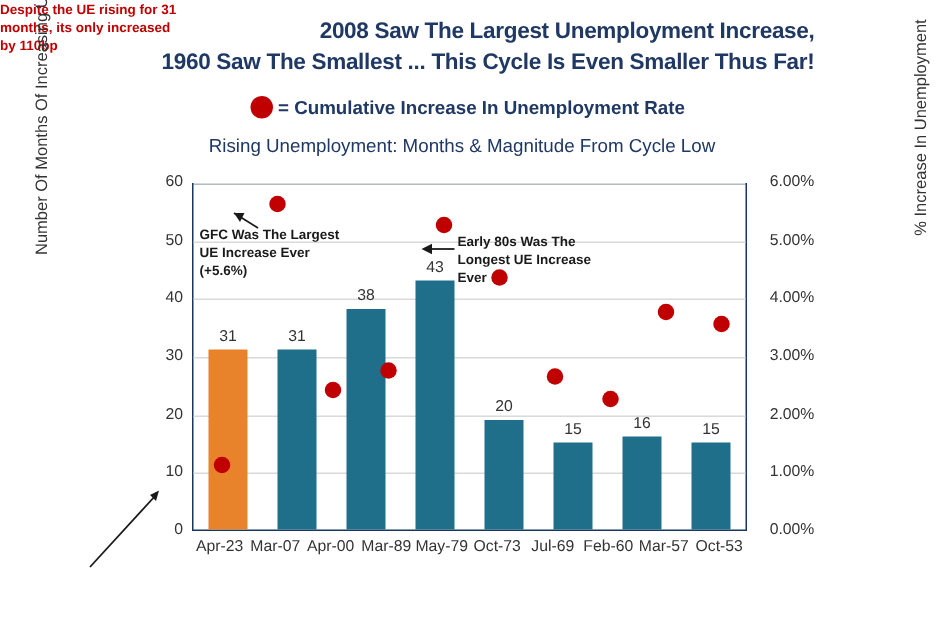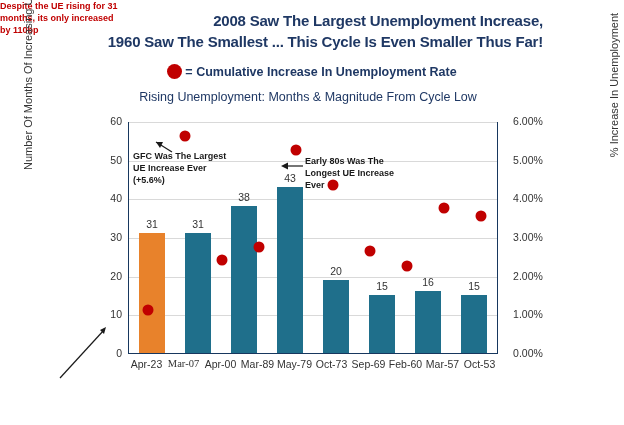--- a/index.html
+++ b/index.html
@@ -240,26 +240,26 @@
       <div class="ytick right" style="position: absolute; left: 504px; top: 347px;">0.00%</div>
       <div class="ytick right" style="position: absolute; left: 504px; top: 308.333px;">1.00%</div>
       <div class="ytick right" style="position: absolute; left: 504px; top: 269.667px;">2.00%</div>
       <div class="ytick right" style="position: absolute; left: 504px; top: 231px;">3.00%</div>
       <div class="ytick right" style="position: absolute; left: 504px; top: 192.333px;">4.00%</div>
       <div class="ytick right" style="position: absolute; left: 504px; top: 153.667px;">5.00%</div>
       <div class="ytick right" style="position: absolute; left: 504px; top: 115px;">6.00%</div>
     </div>
   <div id="xticks">
       <div class="xtick" style="left: 128px; width: 37px;">Apr-23</div>
-      <div class="xtick" style="left: 165px; width: 37px; font-family: Liberation Serif, serif;">Mar-07</div>
+      <div class="xtick" style="left: 165px; width: 37px;">Mar-07</div>
       <div class="xtick" style="left: 202px; width: 37px;">Apr-00</div>
       <div class="xtick" style="left: 239px; width: 37px;">Mar-89</div>
       <div class="xtick" style="left: 276px; width: 37px;">May-79</div>
       <div class="xtick" style="left: 313px; width: 37px;">Oct-73</div>
-      <div class="xtick" style="left: 350px; width: 37px;">Sep-69</div>
+      <div class="xtick" style="left: 350px; width: 37px;">Jul-69</div>
       <div class="xtick" style="left: 387px; width: 37px;">Feb-60</div>
       <div class="xtick" style="left: 424px; width: 37px;">Mar-57</div>
       <div class="xtick" style="left: 461px; width: 37px;">Oct-53</div>
     </div>
 
   <div id="plot">
     <div id="gridlines">
         <div class="gridline" style="top: 192.333px;"></div>
         <div class="gridline" style="top: 153.667px;"></div>
         <div class="gridline" style="top: 115px;"></div>

